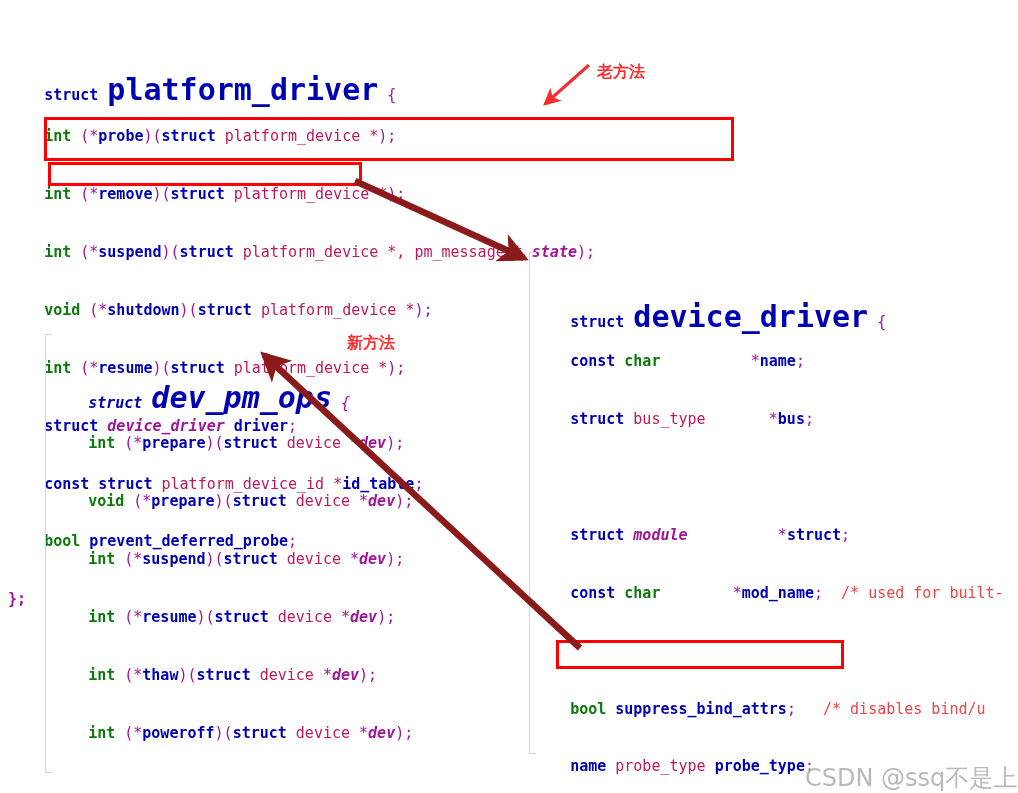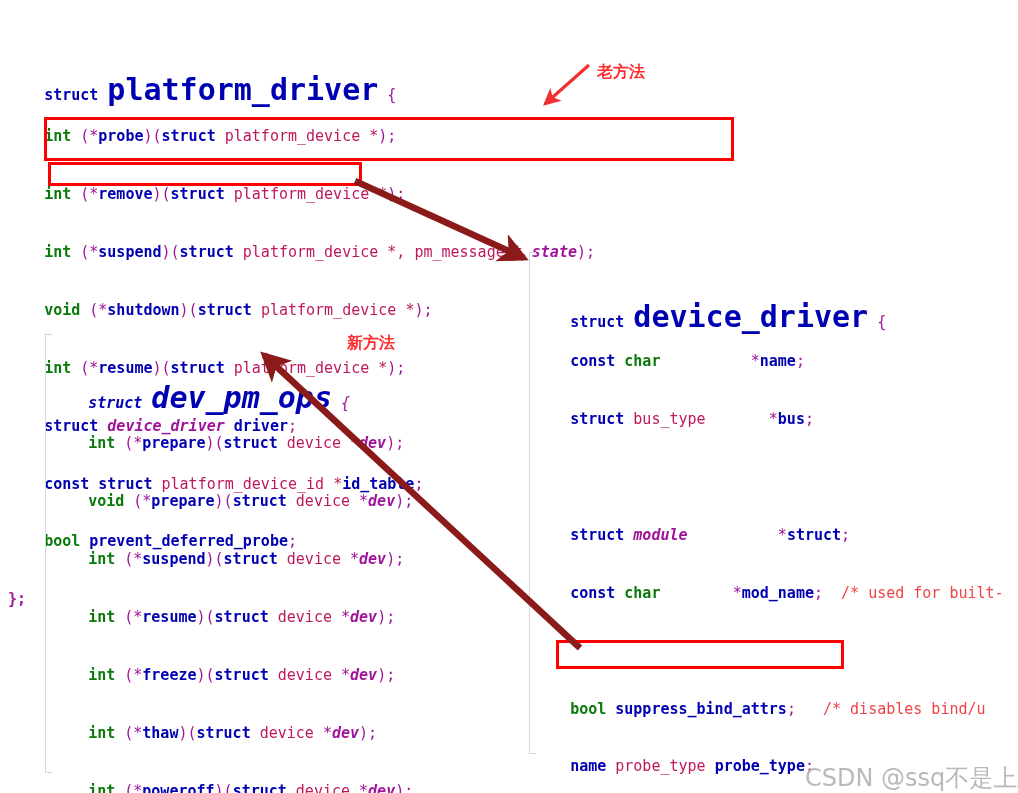--- a/index.html
+++ b/index.html
@@ -130,21 +130,20 @@
 <div class="fold-guide" style="left:45px; top:334px; height:437px; border-right:none;"></div>
 
 <div class="code-block" style="left:52px; top:330px;">
   <div class="code-line" style="height:27px;font-style:italic;">
     <span class="kw">struct</span><span class="kw"> </span><span class="bigname">dev_pm_ops</span><span class="pn"> </span><span class="pn">{</span>
   </div>
   <div class="code-line">    <span class="typb">int</span> <span class="pn">(</span><span class="pn">*</span><span class="fn">prepare</span><span class="pn">)(</span><span class="kw">struct</span> <span class="typ">device</span> <span class="pn">*</span><span class="it">dev</span><span class="pn">);</span></div>
   <div class="code-line">    <span class="typb">void</span> <span class="pn">(</span><span class="pn">*</span><span class="fn">prepare</span><span class="pn">)(</span><span class="kw">struct</span> <span class="typ">device</span> <span class="pn">*</span><span class="it">dev</span><span class="pn">);</span></div>
   <div class="code-line">    <span class="typb">int</span> <span class="pn">(</span><span class="pn">*</span><span class="fn">suspend</span><span class="pn">)(</span><span class="kw">struct</span> <span class="typ">device</span> <span class="pn">*</span><span class="it">dev</span><span class="pn">);</span></div>
   <div class="code-line">    <span class="typb">int</span> <span class="pn">(</span><span class="pn">*</span><span class="fn">resume</span><span class="pn">)(</span><span class="kw">struct</span> <span class="typ">device</span> <span class="pn">*</span><span class="it">dev</span><span class="pn">);</span></div>
-  <div class="code-line">    <span class="typb">int</span> <span class="pn">(</span><span class="pn">*</span><span class="fn">freeze</span><span class="pn">)(</span><span class="kw">struct</span> <span class="typ">device</span> <span class="pn">*</span><span class="it">dev</span><span class="pn">);</span></div>
   <div class="code-line">    <span class="typb">int</span> <span class="pn">(</span><span class="pn">*</span><span class="fn">thaw</span><span class="pn">)(</span><span class="kw">struct</span> <span class="typ">device</span> <span class="pn">*</span><span class="it">dev</span><span class="pn">);</span></div>
   <div class="code-line">    <span class="typb">int</span> <span class="pn">(</span><span class="pn">*</span><span class="fn">poweroff</span><span class="pn">)(</span><span class="kw">struct</span> <span class="typ">device</span> <span class="pn">*</span><span class="it">dev</span><span class="pn">);</span></div>
   
   
   
   
   
   
   
   

